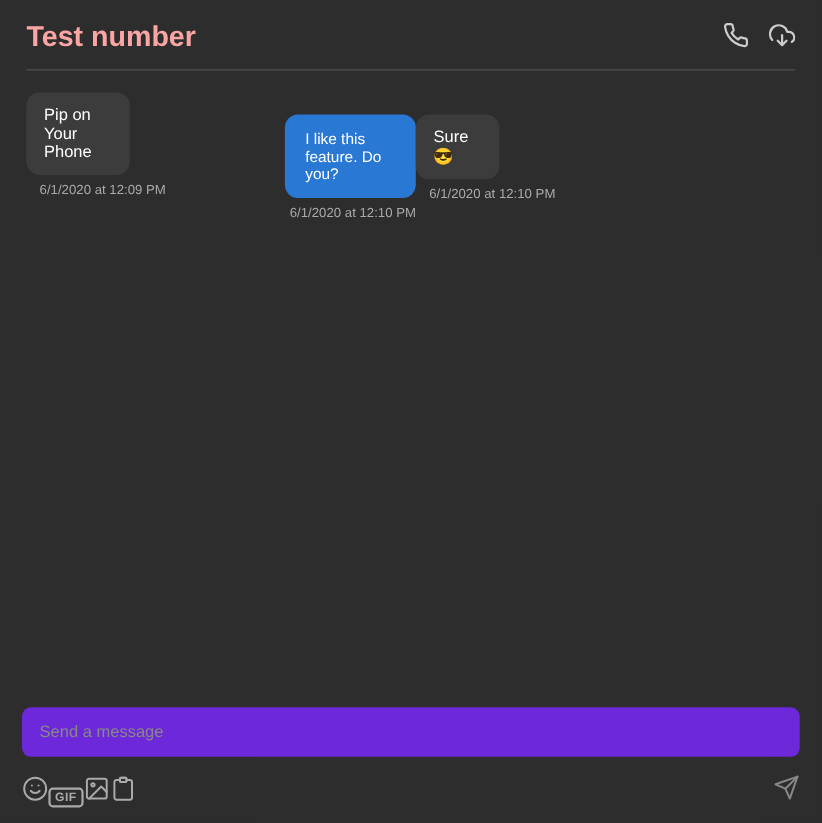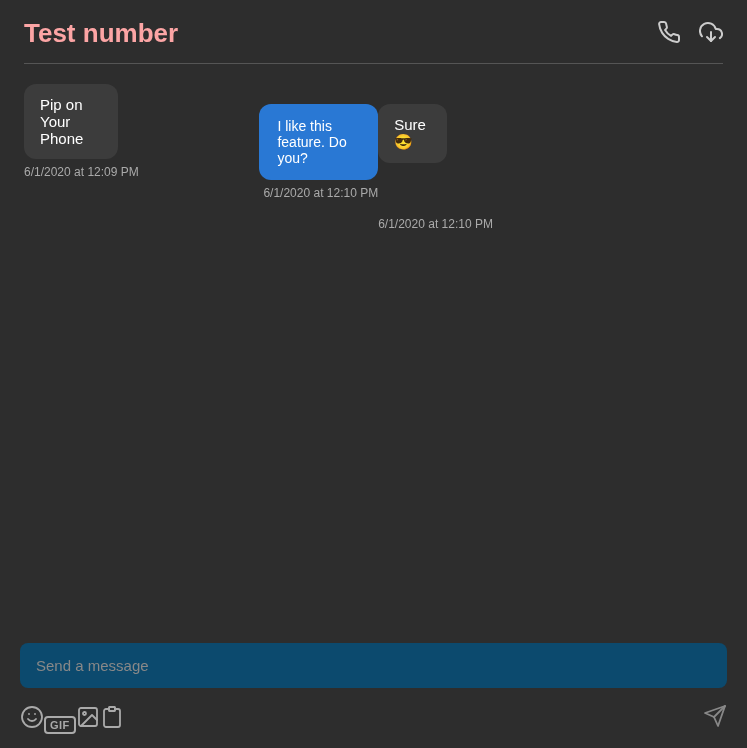--- a/index.html
+++ b/index.html
@@ -79,20 +79,21 @@
       padding: 12px 16px;
       font-size: 15px;
       max-width: 60%;
       word-wrap: break-word;
     }
 
     .message-timestamp {
       font-size: 12px;
       color: #aaaaaa;
       margin-top: 6px;
+      margin-left: 12px;
     }
 
     
     .message-group-outgoing {
       display: flex;
       flex-direction: column;
       align-items: flex-end;
       margin-bottom: 10px;
       margin-top: 20px;
     }
@@ -108,21 +109,21 @@
     }
 
     
     .input-area {
       flex-shrink: 0;
       padding: 12px 20px 6px 20px;
     }
 
     .message-input {
       width: 100%;
-      background-color: #0c4a6e;
+      background-color: #6d28d9;
       border: none;
       border-radius: 8px;
       padding: 14px 16px;
       color: #aaaaaa;
       font-size: 15px;
       outline: none;
       font-family: 'Segoe UI', Arial, sans-serif;
     }
 
     .message-input::placeholder {
@@ -231,21 +232,21 @@
     <span class="message-timestamp">6/1/2020 at 12:09 PM</span>
   </div>
 
   <div class="message-group-outgoing">
     <div class="bubble-outgoing">
       <span>I like this feature. Do you?</span>
     </div>
     <span class="message-timestamp">6/1/2020 at 12:10 PM</span>
   </div>
 
-  <div class="message-group-incoming" style="margin-top: 20px; gap: 48px;">
+  <div class="message-group-incoming" style="margin-top: 20px;">
     <div class="bubble-incoming">
       <span>Sure 😎</span>
     </div>
     <span class="message-timestamp">6/1/2020 at 12:10 PM</span>
   </div>
 
 </div>
 
 <div class="input-area">
   <input type="text" class="message-input" placeholder="Send a message" style="">

